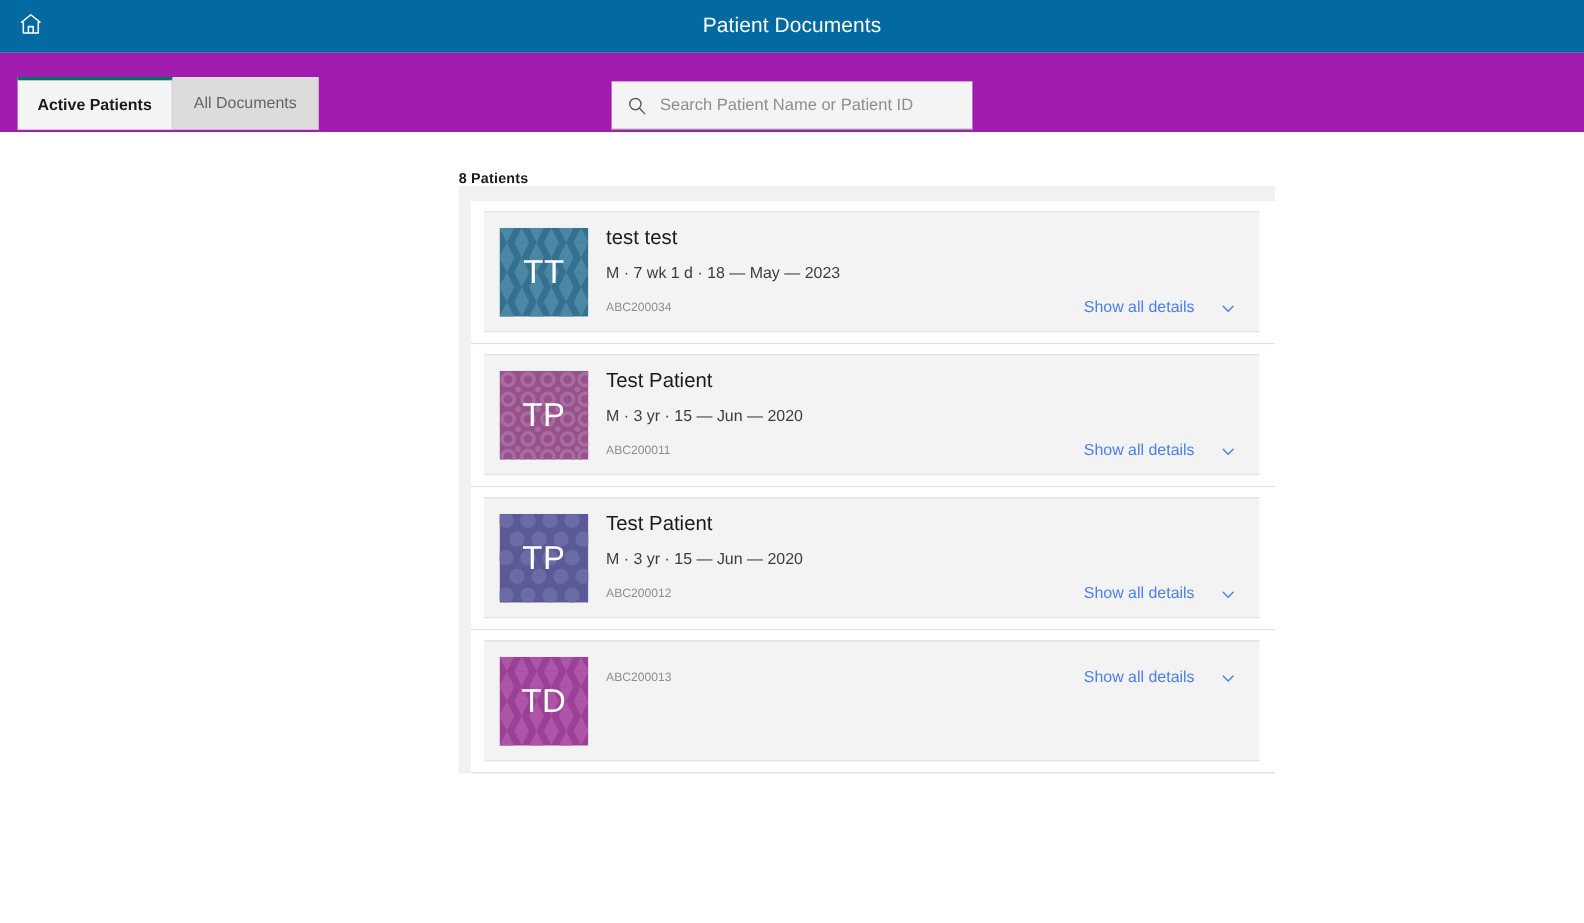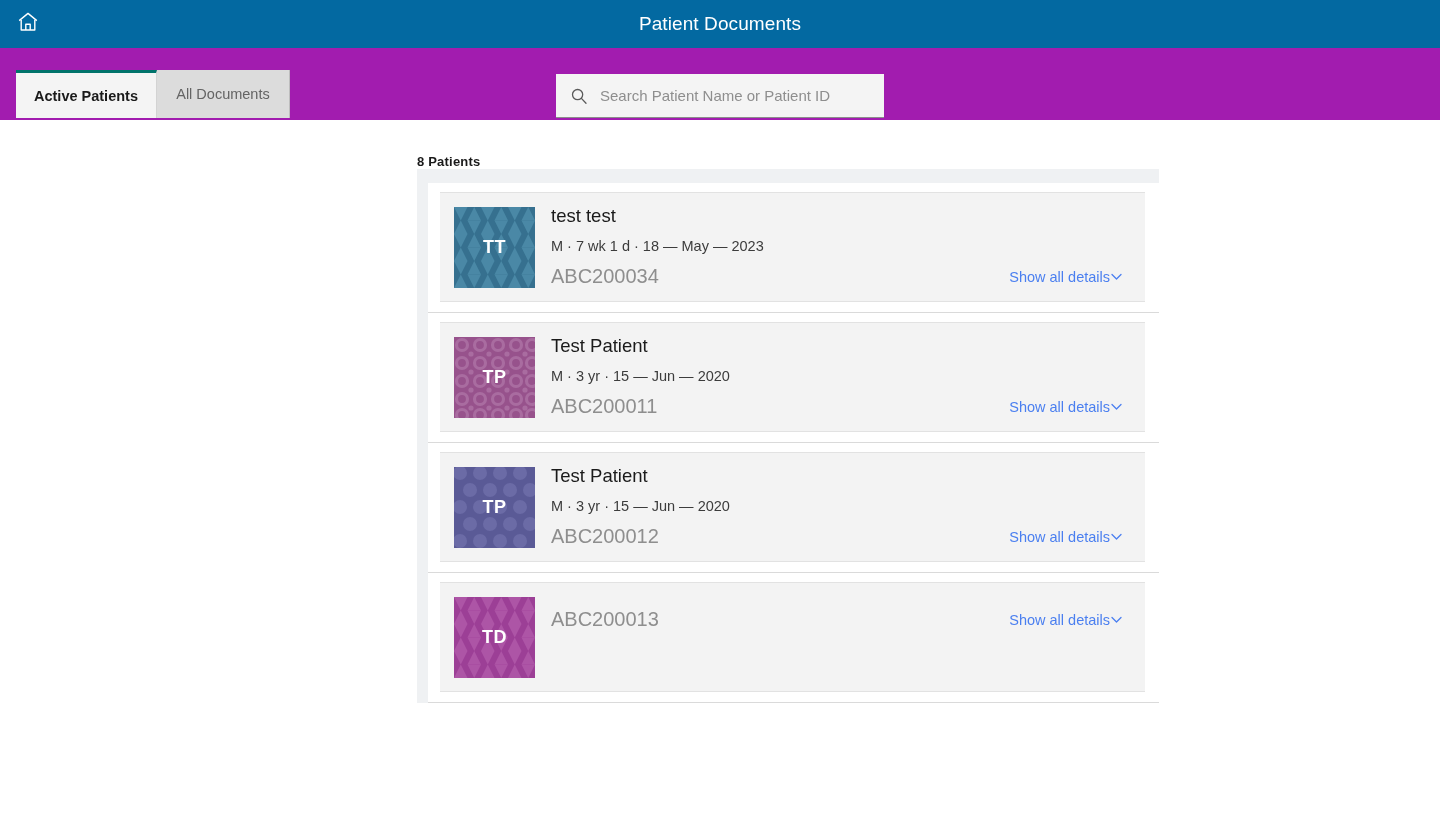--- a/index.html
+++ b/index.html
@@ -152,22 +152,22 @@
     position: relative;
     display: flex;
     align-items: center;
     justify-content: center;
     overflow: hidden;
   }
   .avatar .initials {
     position: relative;
     z-index: 2;
     color: #ffffff;
-    font-size: 18px;
-    font-weight: 700;
+    font-size: 30px;
+    font-weight: 400;
     letter-spacing: .5px;
   }
   .avatar svg { position: absolute; inset: 0; }
 
   .pinfo {
     flex: 1;
     padding-left: 16px;
     display: flex;
     flex-direction: column;
     justify-content: space-between;
@@ -183,27 +183,27 @@
     color: #3c3c3c;
     margin-top: 10px;
   }
   .prow3 {
     display: flex;
     align-items: center;
     justify-content: space-between;
     margin-top: 11px;
   }
   .pid {
-    font-size: 20px;
+    font-size: 11px;
     color: #8e8e8e;
   }
   .details-link {
     display: flex;
     align-items: center;
-    gap: 0;
+    gap: 24px;
     color: #4a7ff0;
     font-size: 14.5px;
     cursor: pointer;
     padding-right: 10px;
   }
   .chev { width: 13px; height: 13px; flex: none; }
 </style>
 </head>
 <body>
 

